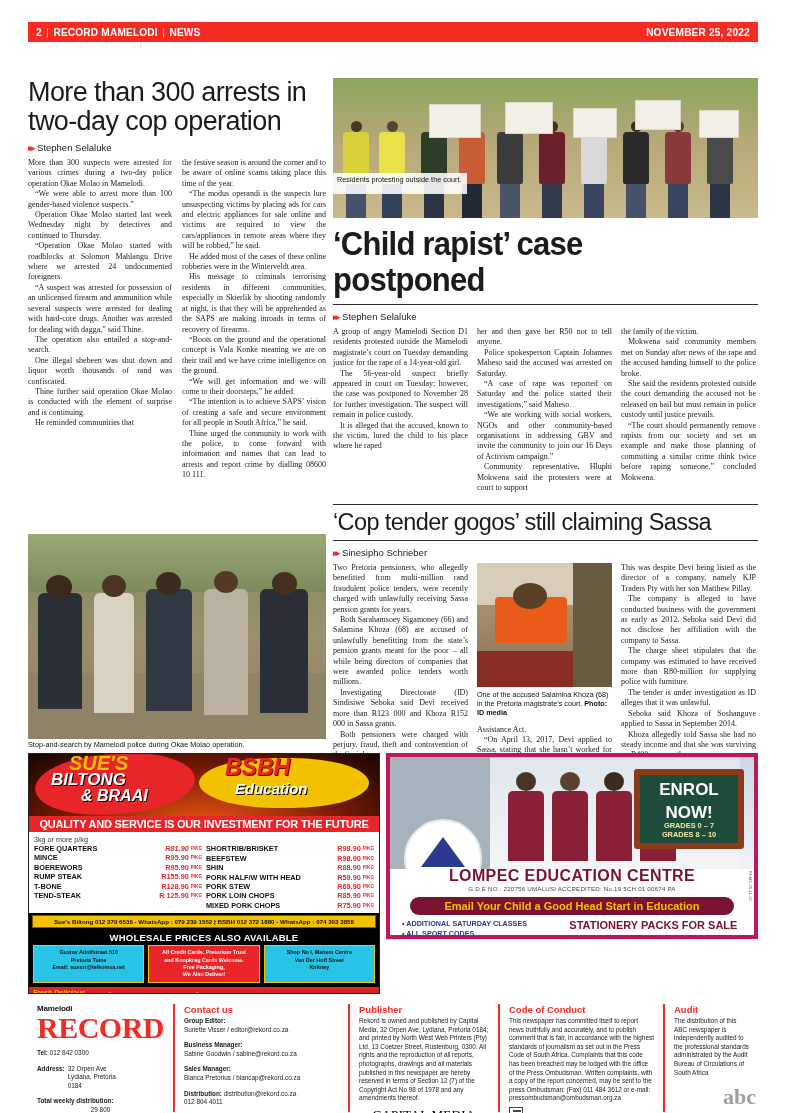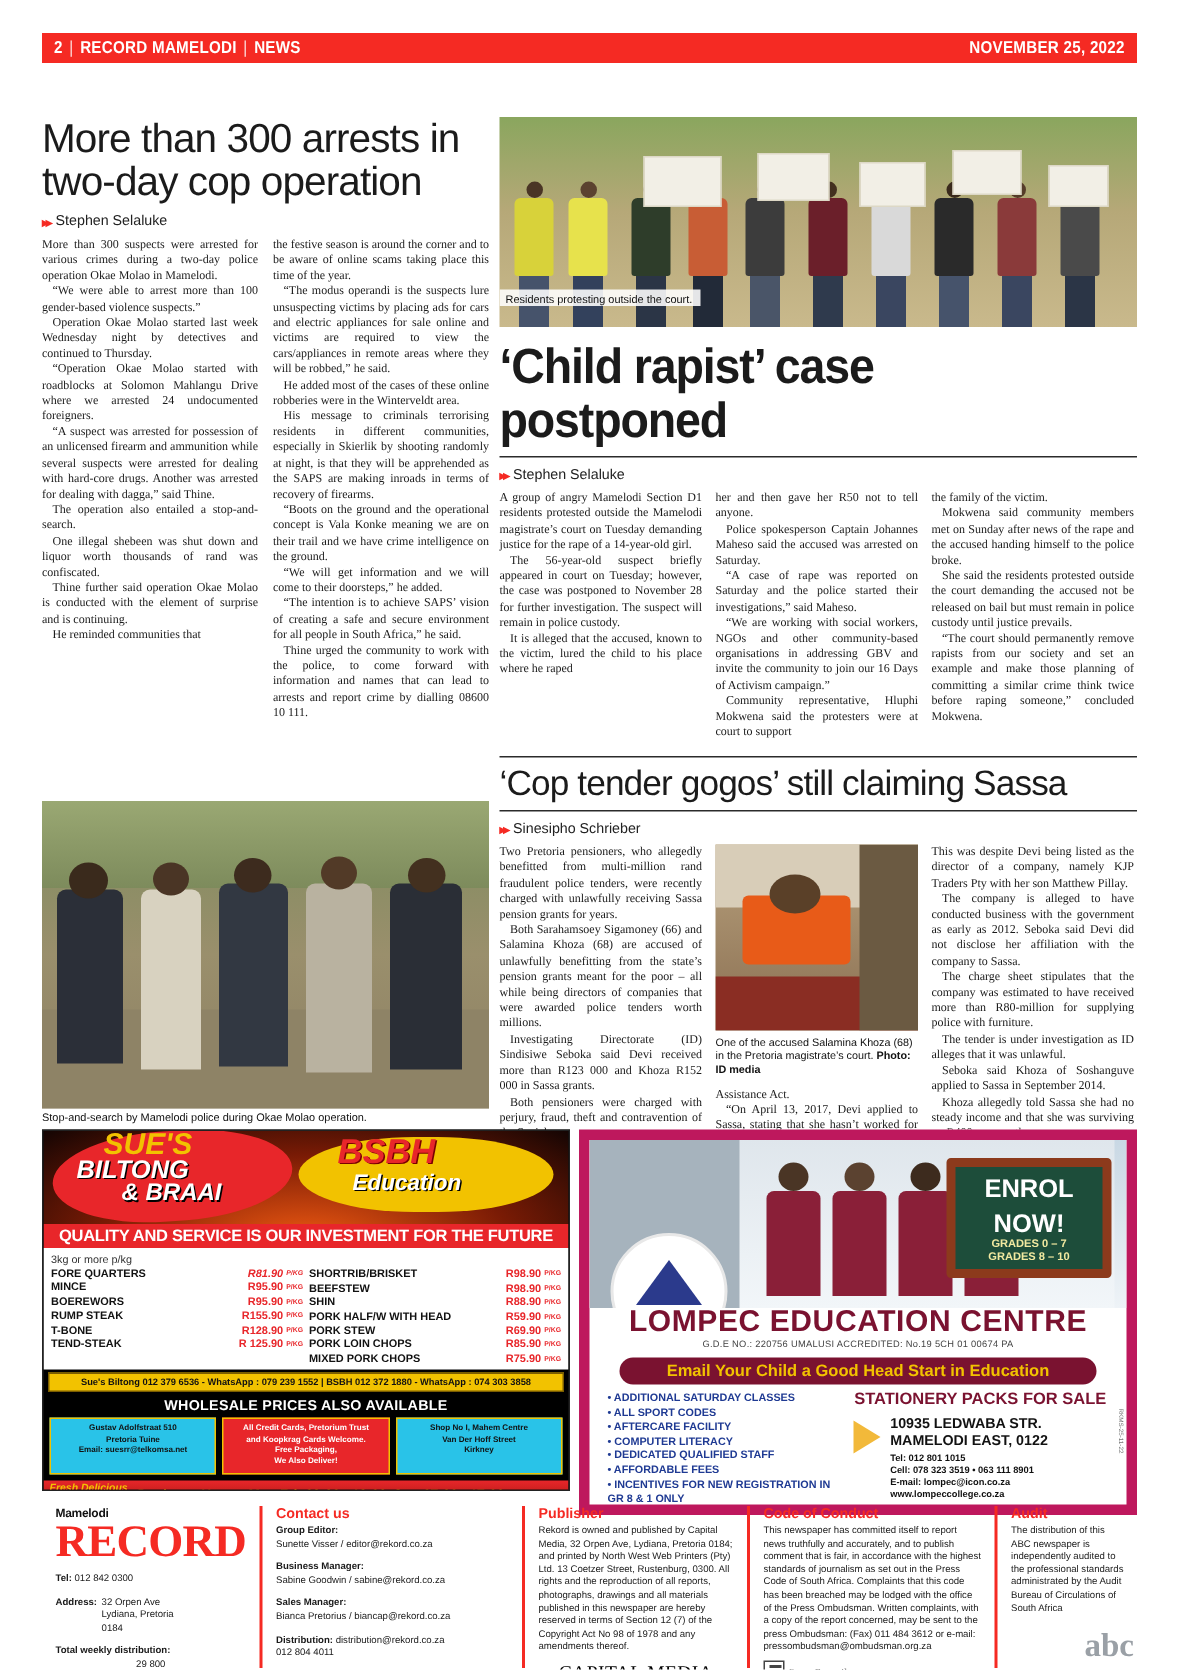--- a/index.html
+++ b/index.html
@@ -66,23 +66,23 @@
   .story1 .cols { display: flex; gap: 10px; margin-top: 2px; }
   .story1 .cols > div { width: 144px; }
 
   
   .photo1 {
     position: absolute; left: 333px; top: 56px; width: 425px; height: 140px;
     background: linear-gradient(#8aa65e, #b6a878 45%, #c9b98c);
     overflow: hidden;
   }
   .photo1 .caption {
-    position: absolute; left: 0; bottom: 14px;
+    position: absolute; left: 0; bottom: 24px;
     background: rgba(255,255,255,.88);
-    color: #111; font-size: 7.3px; padding: 2px 5px 0 4px;
+    color: #111; font-size: 7.3px; padding: 2px 5px 10px 4px;
     font-family: "Liberation Sans", sans-serif;
   }
   .crowd { position:absolute; bottom:0; left:0; right:0; height:118px; }
   .person { position:absolute; bottom:0; width:30px; }
   .person .head { width:11px;height:11px;border-radius:50%;margin:0 auto; }
   .person .torso { width:26px; height:52px; margin:0 auto; border-radius:4px 4px 2px 2px;}
   .person .legs { width:20px;height:34px;margin:0 auto;background:#46536b;}
   .placard { position:absolute; background:#f2efe6; border:1px solid #ddd8c6; }
 
   
@@ -110,22 +110,22 @@
   }
   .photo2cap { position:absolute; left:28px; top:718px; width:298px;
     font-size:7.3px; color:#111; font-family:"Liberation Sans",sans-serif;}
 
   
   .ad-left {
     position:absolute; left:28px; top:731px; width:352px; height:241px;
     background:#000000; border:1px solid #222; overflow:hidden;
   }
   .ad-right {
-    position:absolute; left:386px; top:731px; width:372px; height:257px;
-    background:#ffffff; overflow:hidden; border:7px solid #be185d;
+    position:absolute; left:386px; top:731px; width:372px; height:186px;
+    background:#ffffff; overflow:hidden; border:4px solid #be185d;
   }
 
   
   .sues-top { height:62px; position:relative;
     background:radial-gradient(ellipse at 50% 120%, #f05a12, #7a1b05 55%, #140503 100%); }
   .blob { position:absolute; left:6px; top:0px; width:160px; height:60px;
     background:#e8262a; border-radius:50%/55%; transform:rotate(-4deg); }
   .blob2 { position:absolute; left:170px; top:4px; width:170px; height:50px;
     background:#f2c200; border-radius:50%/55%; }
   .sues-txt { position:absolute; z-index:3; font-style:italic; font-weight:bold;
@@ -152,21 +152,21 @@
   .hours .t { position:absolute; left:62px; top:4px; color:#f2c200; font-weight:bold;
     font-size:9px; font-style:italic;}
 
   
   .lom-photo { height:112px; position:relative;
     background:linear-gradient(#c9d8e4,#eef3f7); overflow:hidden;}
   .chalk { position:absolute; right:10px; top:12px; width:110px; height:80px;
     background:#1d4d3a; border:6px solid #8c3a1c; border-radius:3px; text-align:center;}
   .chalk .e { color:#fff; font-weight:bold; font-size:17px; line-height:17px; margin-top:6px;}
   .chalk .g { color:#f2e9a0; font-weight:bold; font-size:7.4px; line-height:9px;}
-  .lom-name { text-align:center; color:#7a1230; font-weight:bold; font-size:20px;
+  .lom-name { text-align:center; color:#7a1230; font-weight:bold; font-size:16px;
     letter-spacing:.4px; margin-top:-2px;}
   .lom-acc { text-align:center; color:#444; font-size:6.2px; letter-spacing:.2px; }
   .lom-pill { margin:5px 20px 4px 20px; background:#7a1230; border-radius:11px;
     color:#f2c200; font-weight:bold; font-size:11px; text-align:center; padding:3px 0;}
   .lom-cols { display:flex; padding:0 12px; gap:8px;}
   .lom-l { width:48%; color:#1f3a93; font-weight:bold; font-size:7.2px; line-height:9.6px;}
   .lom-r { width:52%; }
   .lom-r .sp { color:#7a1230; font-weight:bold; font-size:11px; }
   .lom-r .ad1 { color:#111; font-weight:bold; font-size:9.5px; line-height:11px; margin-top:5px;}
   .lom-r .ph { color:#111; font-weight:bold; font-size:6.2px; line-height:8px; margin-top:3px;}

